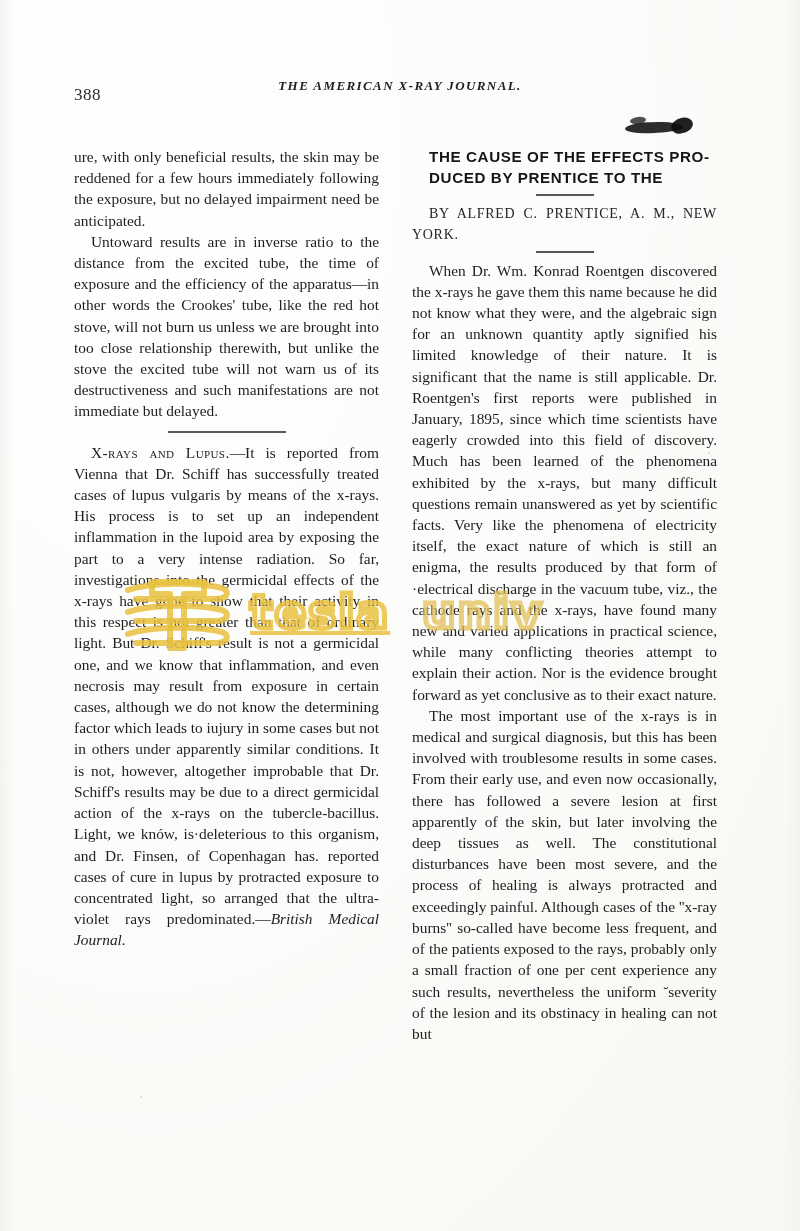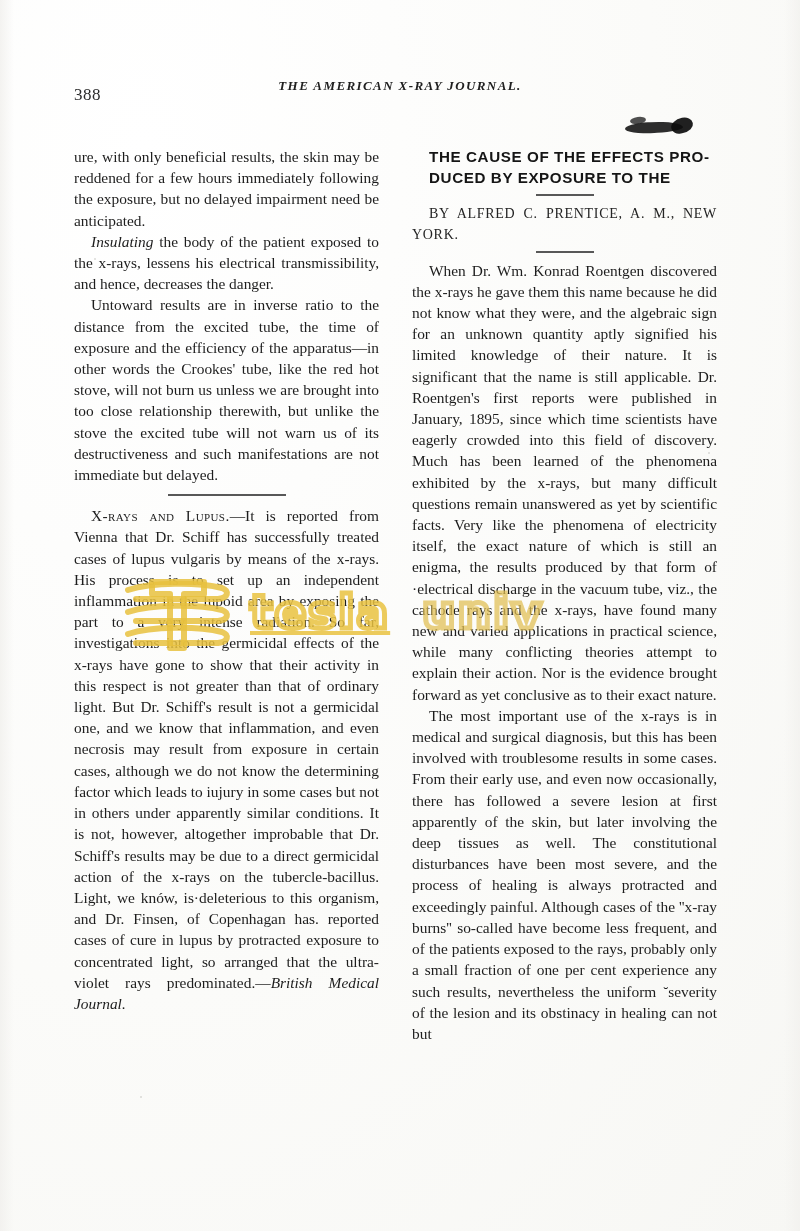--- a/index.html
+++ b/index.html
@@ -139,29 +139,28 @@
 <div class="scan-edge"></div>
 <div class="scan-edge-r"></div>
 
 <div class="running-head">
   <div class="folio">388</div>
   <div class="head-title">THE AMERICAN X-RAY JOURNAL.</div>
 </div>
 
 <div class="col col-left">
   <p class="noindent">ure, with only beneficial results, the skin may be reddened for a few hours immediately following the exposure, but no delayed impairment need be anticipated.</p>
-  <p><span class="ital">Insulating</span> <span>the body of the patient exposed to the x-rays, lessens his electrical transmissibility, and hence, decreases the danger.</span></p>
   <p>Untoward results are in inverse ratio to the distance from the excited tube, the time of exposure and the efficiency of the apparatus—in other words the Crookes' tube, like the red hot stove, will not burn us unless we are brought into too close relationship therewith, but unlike the stove the excited tube will not warn us of its destructiveness and such manifestations are not immediate but delayed.</p>
   <div class="rule"></div>
   <p><span class="smallcaps">X-rays and Lupus.</span><span>—It is reported from Vienna that Dr. Schiff has successfully treated cases of lupus vulgaris by means of the x-rays.  His process is to set up an independent inflammation in the lupoid area by exposing the part to a very intense radiation.  So far, investigations into the germicidal effects of the x-rays have gone to show that their activity in this respect is not greater than that of ordinary light.  But Dr. Schiff's result is not a germicidal one, and we know that inflammation, and even necrosis may result from exposure in certain cases, although we do not know the determining factor which leads to iujury in some cases but not in others under apparently similar conditions.  It is not, however, altogether improbable that Dr. Schiff's results may be due to a direct germicidal action of the x-rays on the tubercle-bacillus.  Light, we knów, is·deleterious to this organism, and Dr. Finsen, of Copenhagan has. reported cases of cure in lupus by protracted exposure to concentrated light, so arranged that the ultra-violet rays predominated.—</span><span class="ital">British Medical Journal.</span></p>
 </div>
 
 <div class="col col-right">
   <p class="art-title">THE CAUSE OF THE EFFECTS PRO-</p>
-  <p class="art-title">DUCED BY EXPOSURE TO THE</p>
+  <p class="art-title">DUCED BY PRENTICE TO THE</p>
   <div class="rule short"></div>
   <p class="byline">BY ALFRED C. PRENTICE, A. M., NEW YORK.</p>
   <div class="rule short"></div>
   <p>When Dr. Wm. Konrad Roentgen discovered the x-rays he gave them this name because he did not know what they were, and the algebraic sign for an unknown quantity aptly signified his limited knowledge of their nature.  It is significant that the name is still applicable. Dr. Roentgen's first reports were published in January, 1895, since which time scientists have eagerly crowded into this field of discovery.  Much has been learned of the phenomena exhibited by the x-rays, but many difficult questions remain unanswered as yet by scientific facts.  Very like the phenomena of electricity itself, the exact nature of which is still an enigma, the results produced by that form of ·electrical discharge in the vacuum tube, viz., the cathode rays and the x-rays, have found many new and varied applications in practical science, while many conflicting theories attempt to explain their action.  Nor is the evidence brought forward as yet conclusive as to their exact nature.</p>
   <p>The most important use of the x-rays is in medical and surgical diagnosis, but this has been involved with troublesome results in some cases.  From their early use, and even now occasionally, there has followed a severe lesion at first apparently of the skin, but later involving the deep tissues as well.  The constitutional disturbances have been most severe, and the process of healing is always protracted and exceedingly painful.  Although cases of the ''x-ray burns'' so-called have become less frequent, and of the patients exposed to the rays, probably only a small fraction of one per cent experience any such results, nevertheless the uniform ˘severity of the lesion and its obstinacy in healing can not but</p>
 </div>
 
 <div class="ink-blot">
   <div class="b1"></div>
     <div class="b2"></div>

